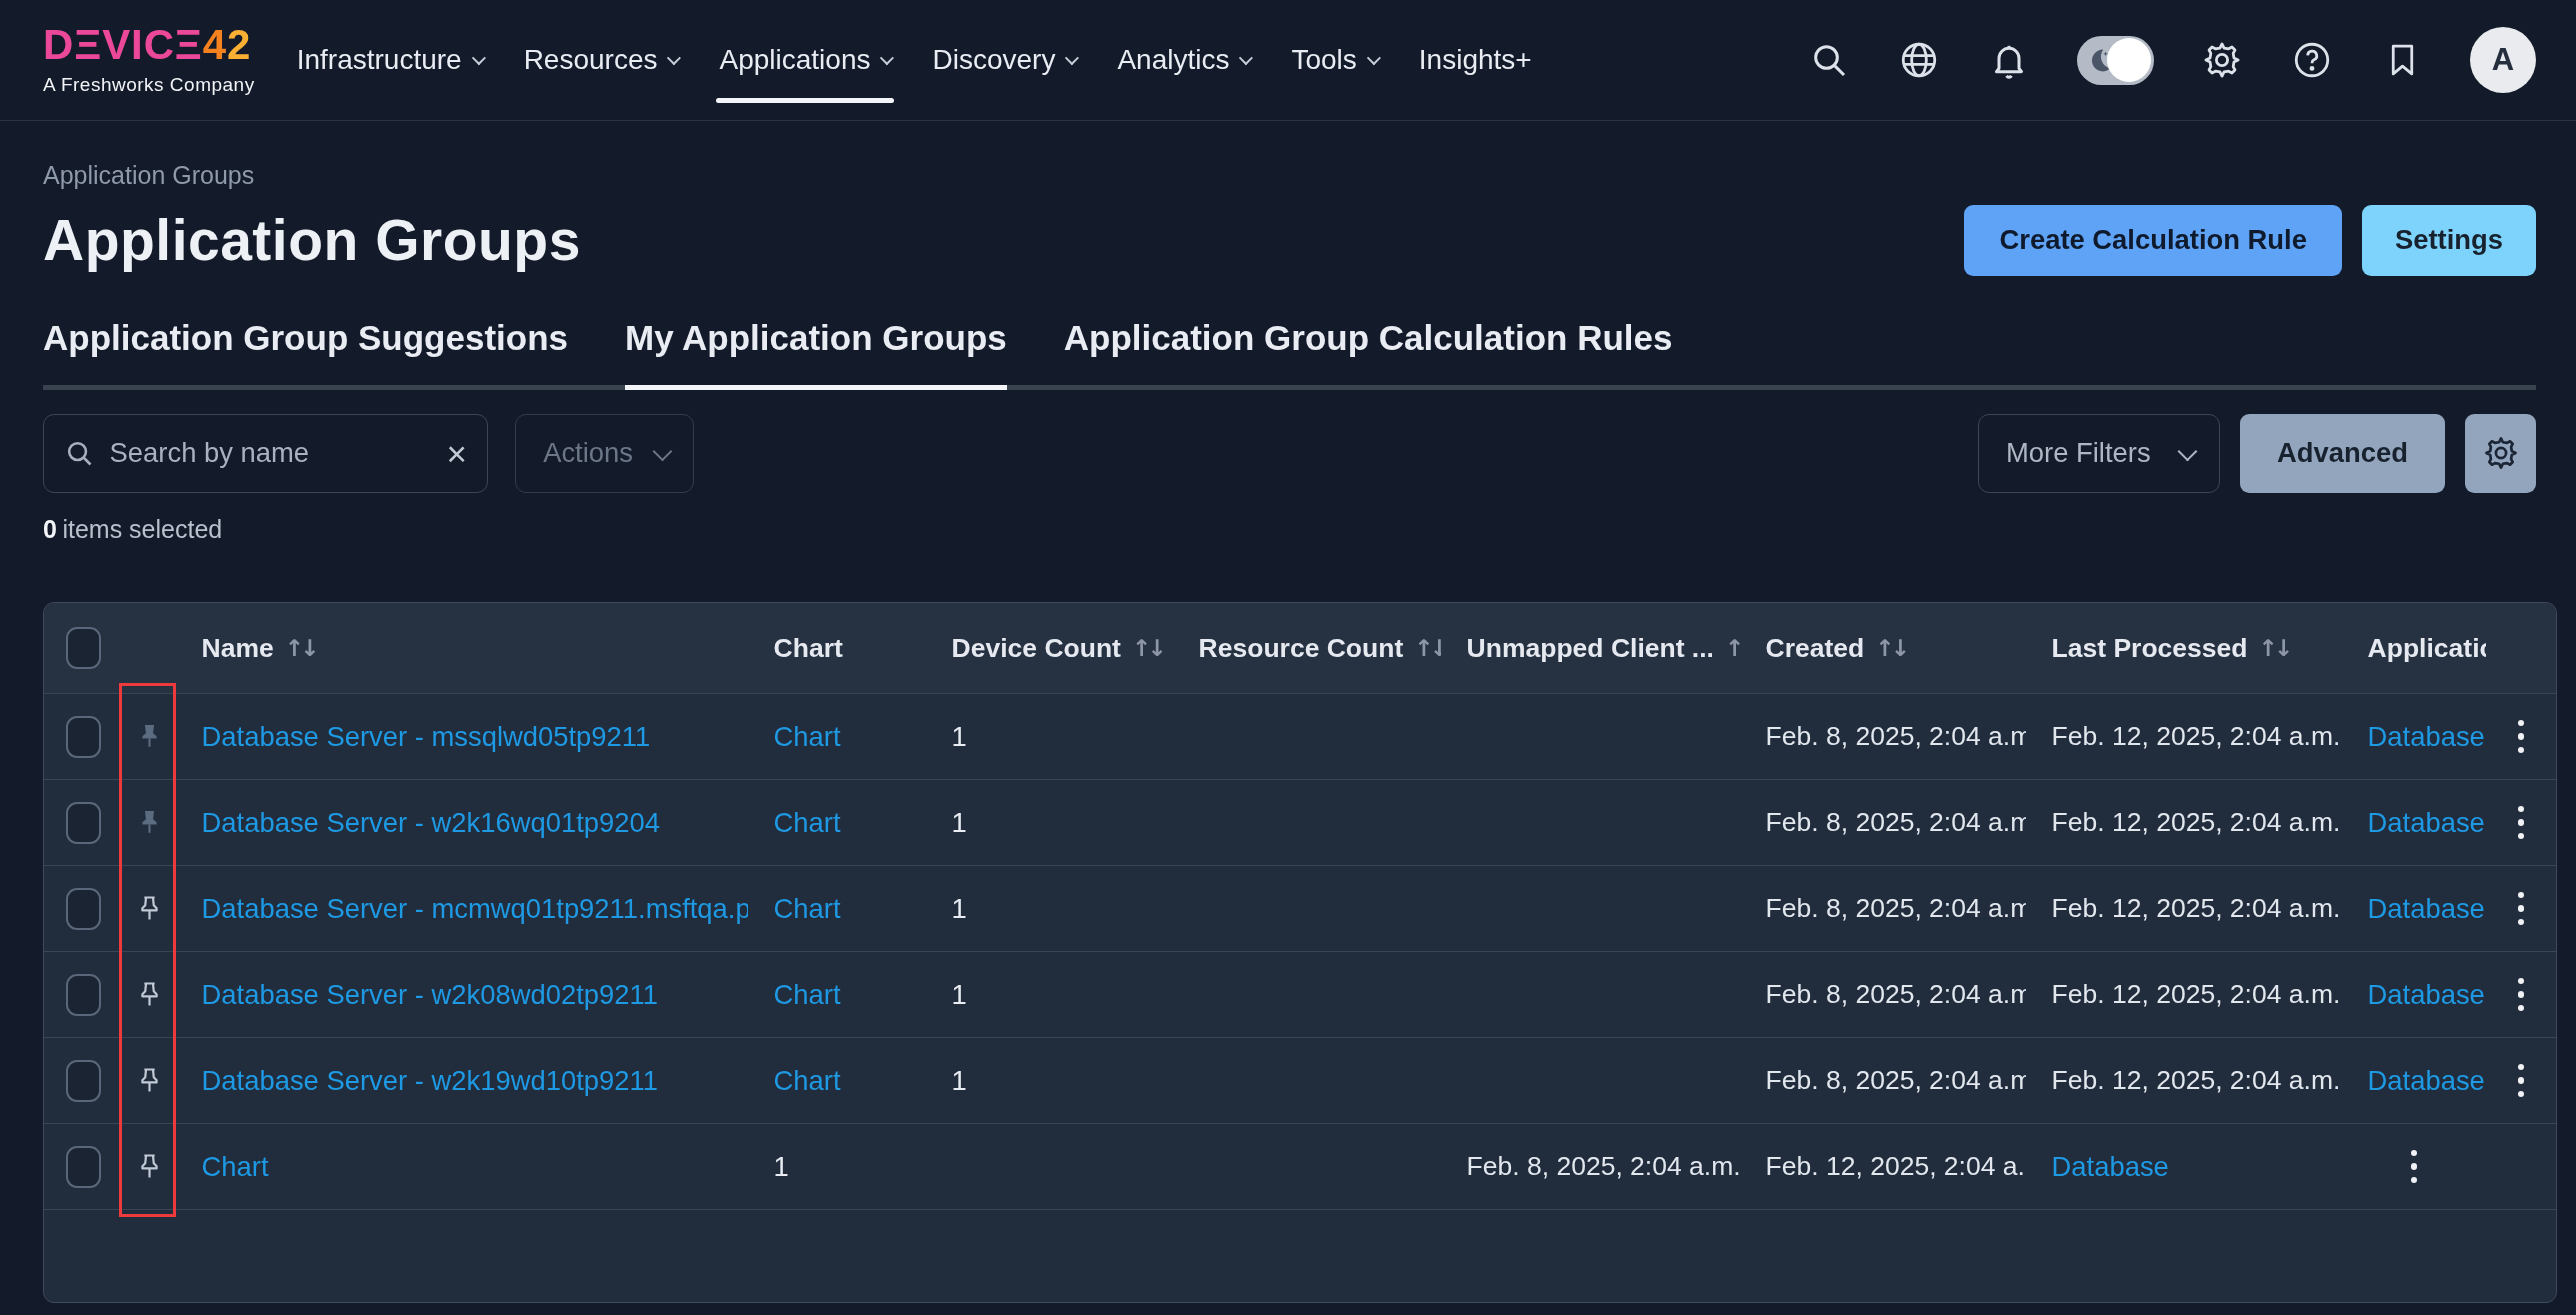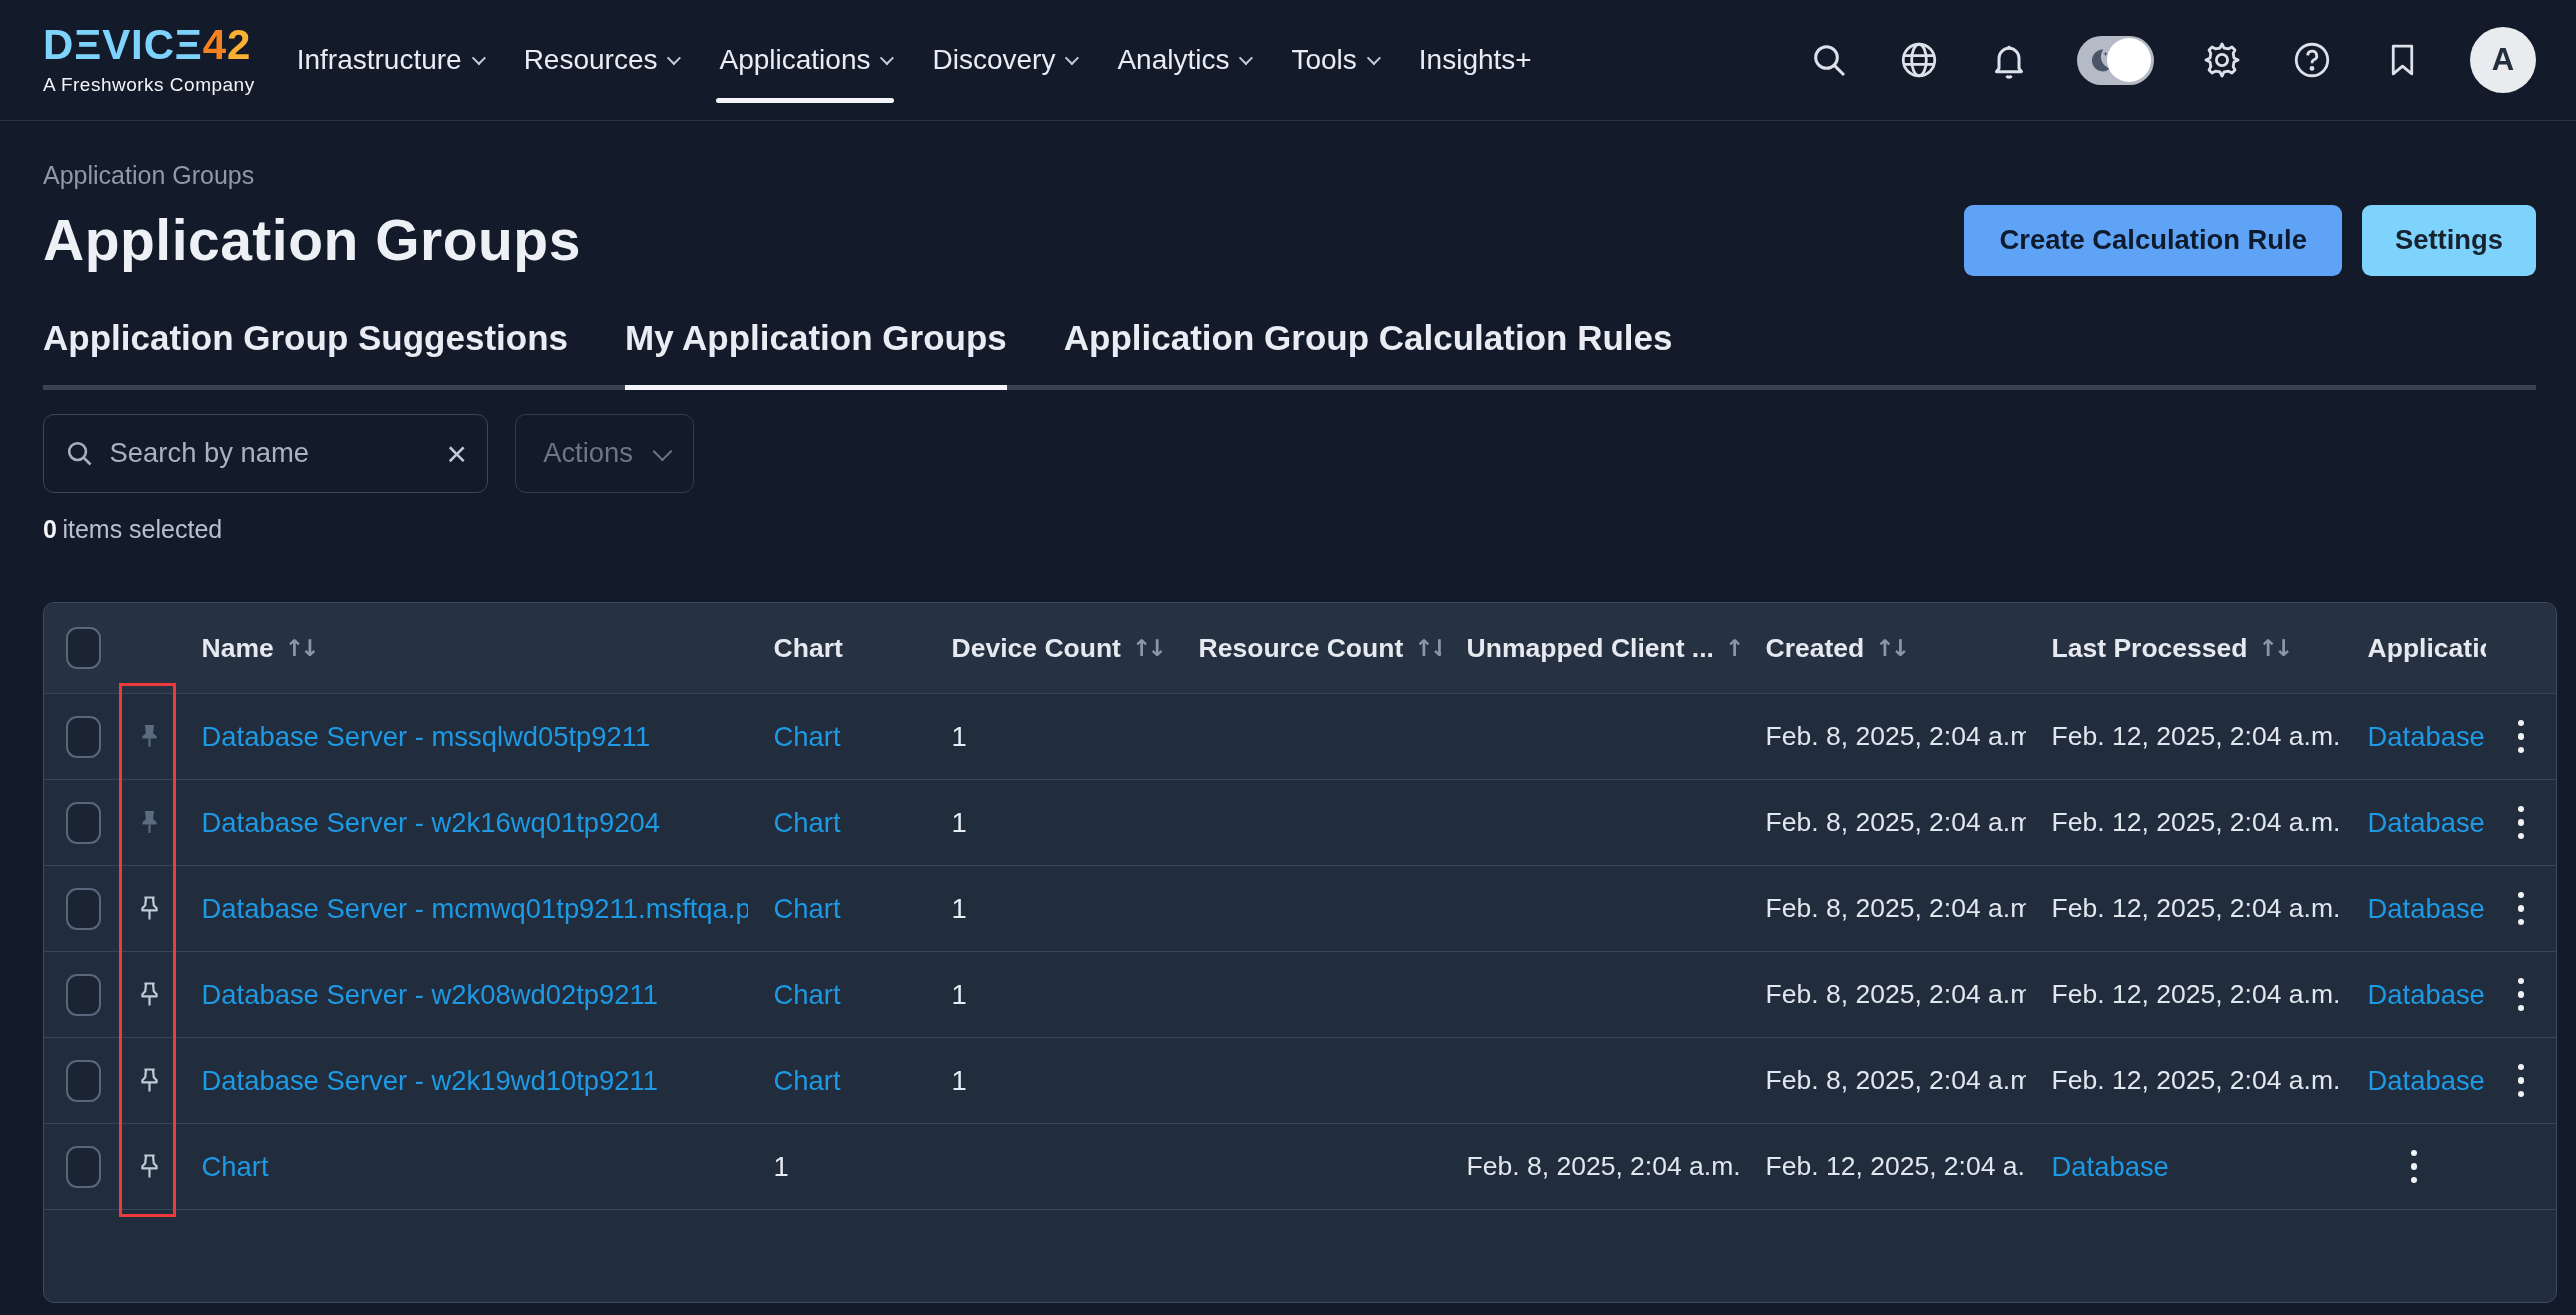--- a/index.html
+++ b/index.html
@@ -10,21 +10,21 @@
     color:#E9EDF3;
     position:relative;
   }
   
   .topnav {
     height:121px; display:flex; align-items:center;
     border-bottom:1.8px solid #2A3444; padding:0 40px 0 43px;
   }
   .logo-block { margin-right:42px; cursor:pointer; }
   .logo-line { font-size:42px; font-weight:bold; letter-spacing:0.9px; line-height:1; }
-  .logo-main { color:#7dd3fc; }
+  .logo-main { color:#ec4899; }
   .logo-4 { color:#F5821F; }
   .logo-2 { color:#FBB034; }
   .logo-tagline { font-size:19px; color:#F2F4F7; margin-top:8.2px; letter-spacing:0.5px; }
   .nav-items { display:flex; align-items:center; gap:42px; }
   .nav-item {
     font-size:28px; color:#E9EDF3; display:flex; align-items:center; gap:10px;
     position:relative; cursor:pointer; white-space:nowrap;
   }
   .nav-item .chev { width:10px; height:10px; border-right:2.7px solid #C6CDD8; border-bottom:2.7px solid #C6CDD8; transform:rotate(45deg) translateY(-2.7px); display:inline-block; }
   .nav-item.active::after {
@@ -230,20 +230,33 @@
           <line x1="15.5" y1="15.5" x2="20.5" y2="20.5"></line>
         </svg>
     </span>
     <input type="text" placeholder="Search by name" style="">
     <span class="search-clear">×</span>
   </div>
   <div class="actions-btn">
     <span>Actions</span>
     <span class="chev-lg"></span>
   </div>
+  <div class="toolbar-right">
+    <div class="more-filters">
+      <span>More Filters</span>
+      <span class="chev-lg"></span>
+    </div>
+    <button class="btn btn-advanced">Advanced</button>
+    <div class="btn-gear">
+      <svg width="38" height="38" viewBox="0 0 24 24" fill="none" stroke="currentColor" stroke-width="1.7">
+          <path d="M12 2.8l1.2 2.4 2.6.4 1.9-1 1.7 1.7-1 1.9.4 2.6 2.4 1.2-2.4 1.2-.4 2.6 1 1.9-1.7 1.7-1.9-1-2.6.4L12 21.2l-1.2-2.4-2.6-.4-1.9 1-1.7-1.7 1-1.9-.4-2.6L2.8 12l2.4-1.2.4-2.6-1-1.9 1.7-1.7 1.9 1 2.6-.4z" stroke-linejoin="round"></path>
+          <circle cx="12" cy="12" r="3.2"></circle>
+        </svg>
+    </div>
+  </div>
 </div>
 
 <div class="selection">
   <b>0</b><span>items selected</span>
 </div>
 
 <div class="table-wrap">
 
   <div class="trow thead">
     <div class="cell-center">

